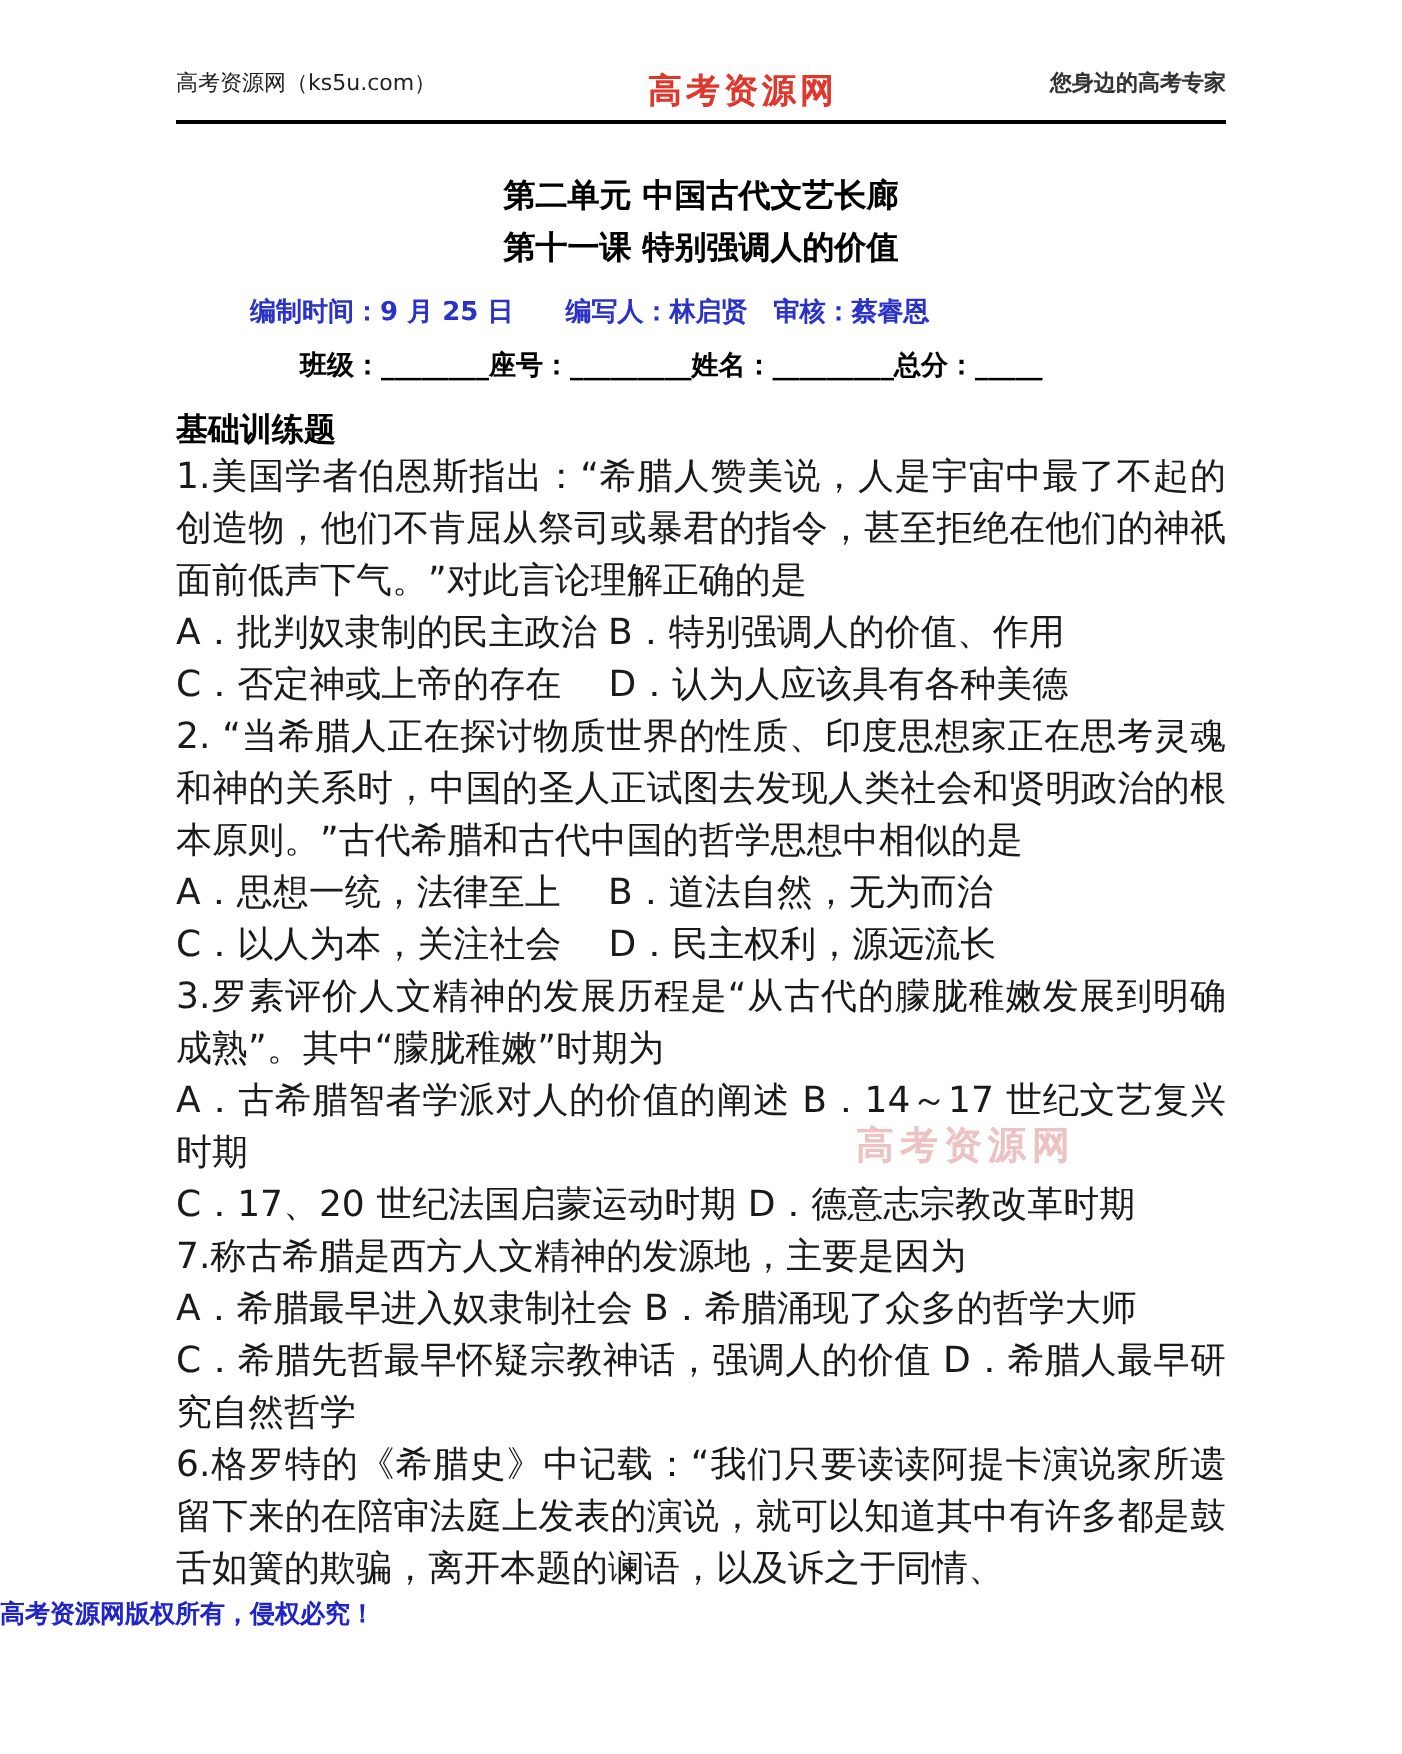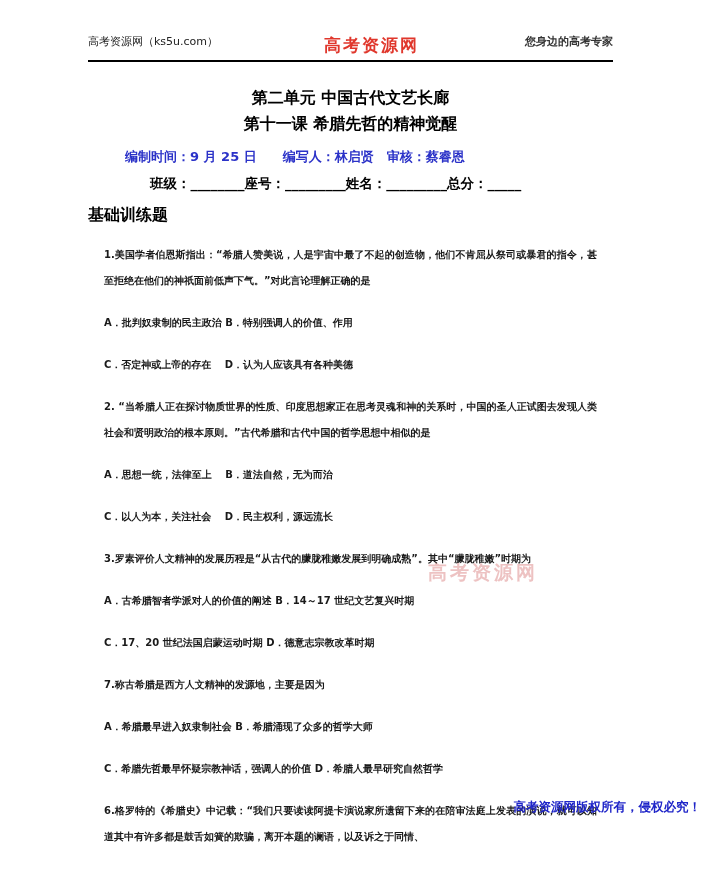--- a/index.html
+++ b/index.html
@@ -16,49 +16,49 @@
   .header-right{font-size:11px;font-weight:bold;color:#333;}
   .rule{border:none;border-top:2px solid #000;margin:3px 0 0 0;}
   
   .title{ text-align:center;font-weight:bold;font-size:16px;line-height:24px;color:#000;}
   .title1{margin-top:24px;}
   .title2{margin-top:2px;}
   .meta-line{font-weight:bold;font-size:13px;line-height:22px;margin-top:10px;padding-left:37px;}
   .info-line{font-weight:bold;font-size:13.5px;line-height:22px;color:#000;margin-top:4px;padding-left:62px;}
   .section-heading{font-size:16px;font-weight:bold;color:#000;margin-top:10px;line-height:22px;}
   
-  .q p{margin:16px;font-size:10px;line-height:26px;text-align:justify;font-weight:bold;}
+  .q p{margin:0;font-size:18px;line-height:26px;text-align:justify;}
   
   .watermark{
     position:absolute;left:428px;top:560px;z-index:0;
     font-size:19px;font-weight:bold;letter-spacing:3px;color:#e9b4b4;opacity:.8;
     pointer-events:none;
   }
   
   .footer{
     position:absolute;left:0;right:0;top:799px;z-index:1;
-    text-align:right;font-size:12.5px;font-weight:bold;
+    text-align:left;font-size:12.5px;font-weight:bold;
   }
 </style>
 </head>
 <body>
 
 <div class="watermark">高考资源网</div>
 
 <div class="page">
 
   <div class="header">
     <span class="header-left">高考资源网（ks5u.com）</span>
     <span class="brand" style="color:#e0372c;">高考资源网</span>
     <span class="header-right">您身边的高考专家</span>
   </div>
   <hr class="rule">
 
   <div class="title title1">第二单元 中国古代文艺长廊</div>
-  <div class="title title2">第十一课 希腊先哲的精神觉醒</div>
+  <div class="title title2">第十一课 特别强调人的价值</div>
 
   <div class="meta-line" style="color:#2b32c8;">编制时间：9 月 25 日　　编写人：林启贤　审核：蔡睿恩</div>
   <div class="info-line">班级：________座号：_________姓名：_________总分：_____</div>
 
   <div class="section-heading">基础训练题</div>
 
   <div class="q">
     <p>1.美国学者伯恩斯指出：“希腊人赞美说，人是宇宙中最了不起的创造物，他们不肯屈从祭司或暴君的指令，甚至拒绝在他们的神祇面前低声下气。”对此言论理解正确的是</p>
     <p>A．批判奴隶制的民主政治 B．特别强调人的价值、作用</p>
     <p>C．否定神或上帝的存在　 D．认为人应该具有各种美德</p>

